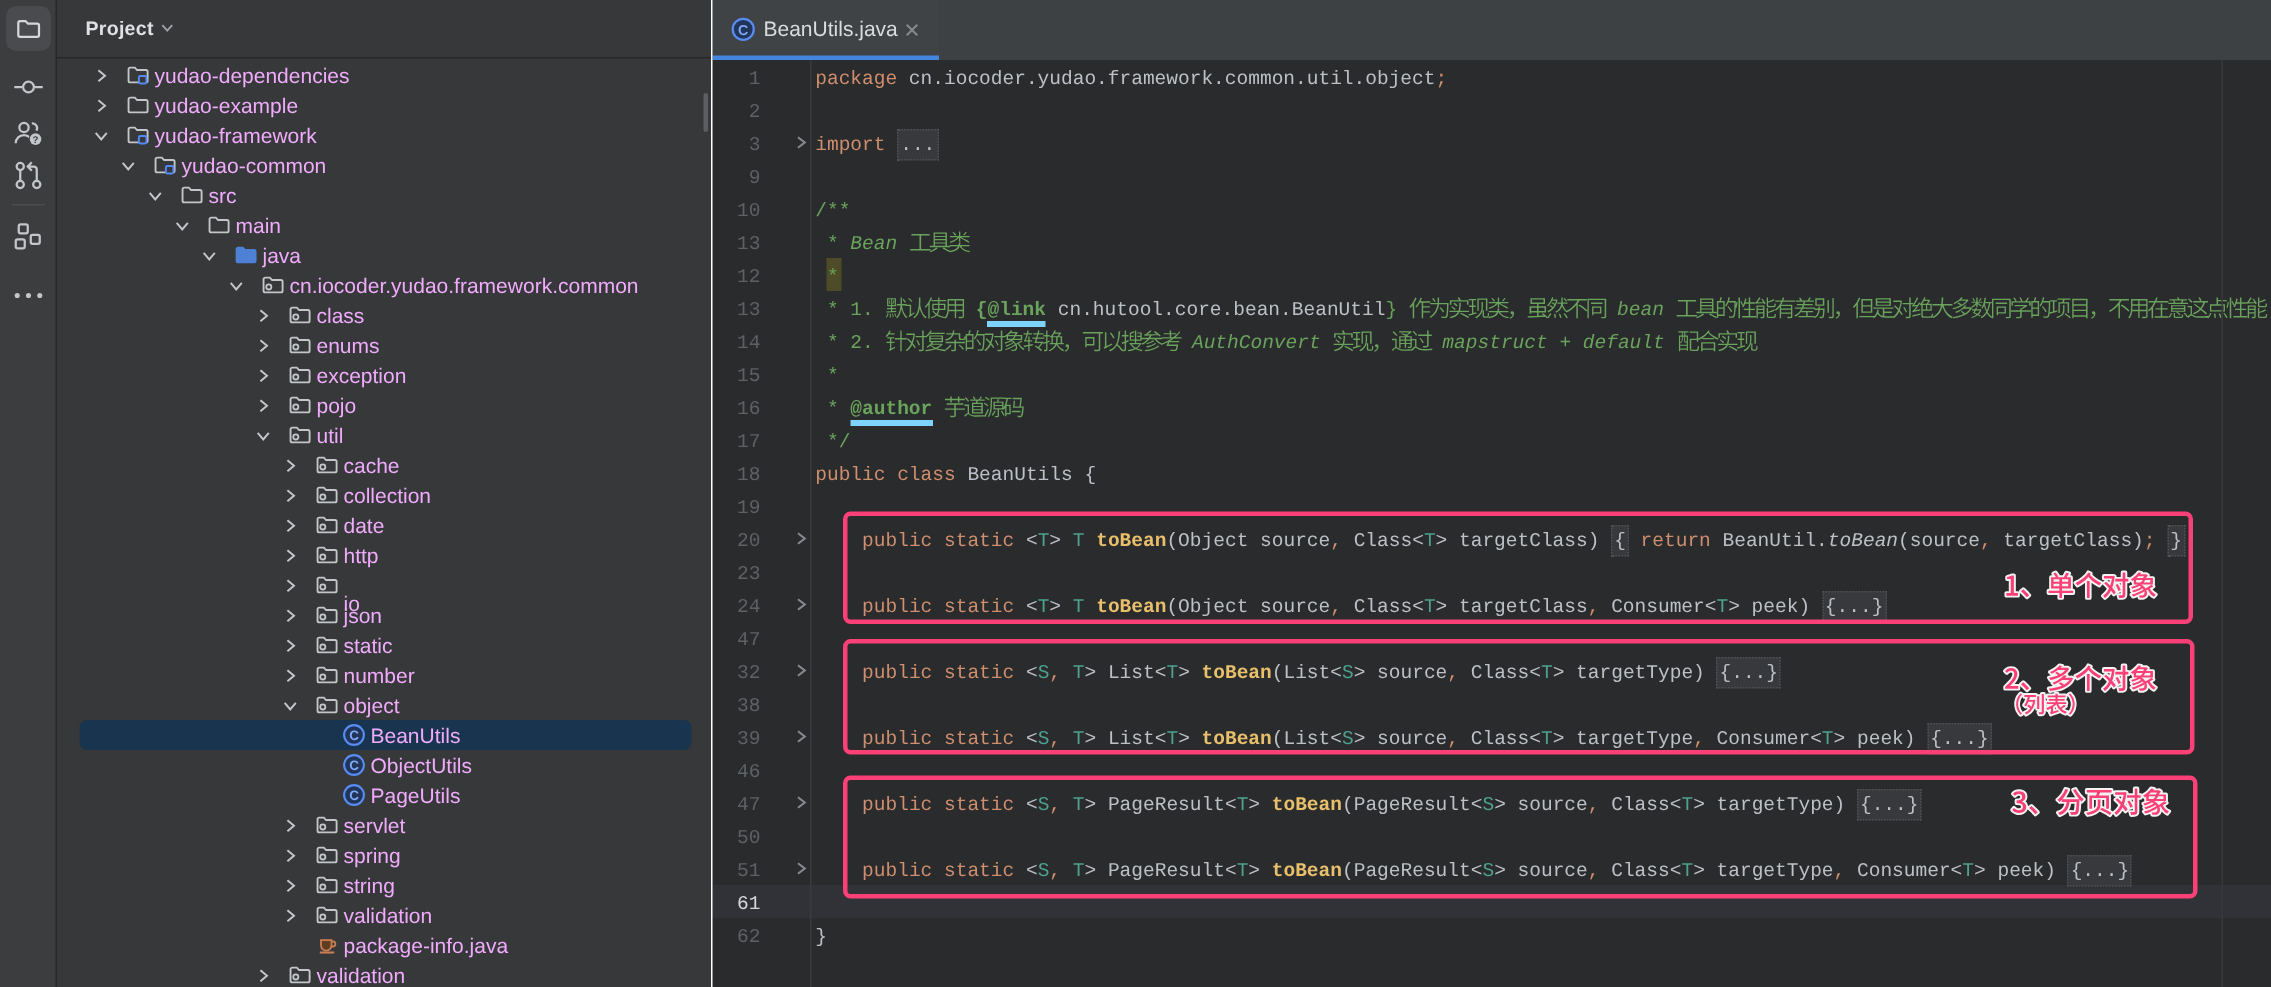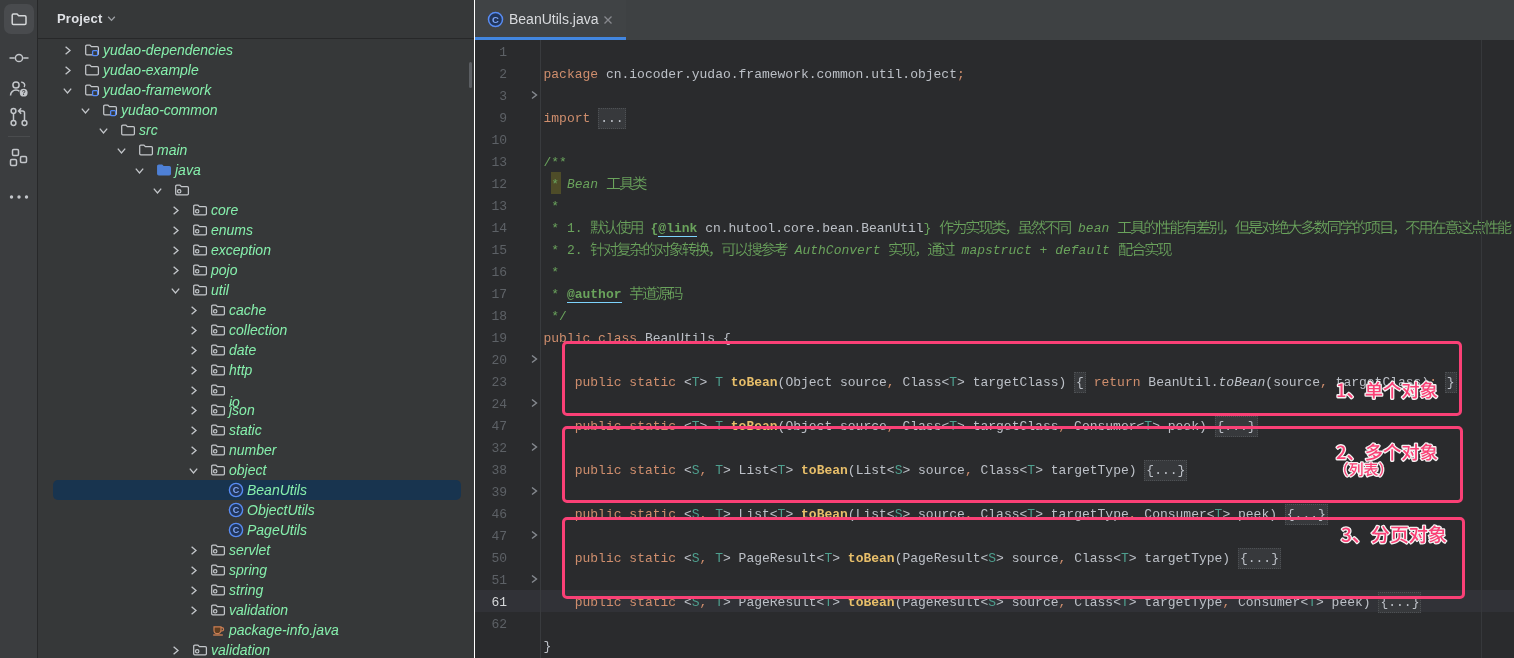--- a/index.html
+++ b/index.html
@@ -6,50 +6,50 @@
 #app { position:relative; width:1514px; height:658px; font-family:"Liberation Sans",sans-serif; }
 
 #strip { position:absolute; left:0; top:0; width:38px; height:658px; background:#3b3d3f; border-right:1px solid #272829; }
 #projbtn { position:absolute; left:4px; top:4px; width:30px; height:30px; border-radius:7px; background:#494b4e; }
 .si { position:absolute; }
 
 #panel { position:absolute; left:38px; top:0; width:437px; height:658px; background:#363839; border-right:1px solid #ffffff; }
 #phead { position:absolute; left:0; top:0; width:436px; height:39px; border-bottom:1px solid #272829; }
 #ptitle { position:absolute; left:19px; top:11px; font-size:13px; font-weight:bold; color:#dfe1e5; letter-spacing:.2px; }
 #ptree { position:absolute; left:-38px; top:0; width:474px; height:658px; }
-.tl { position:absolute; height:20px; line-height:20px; font-size:14px; color:#86efac; white-space:pre;font-style:italic; }
+.tl { position:absolute; height:20px; line-height:20px; font-size:14px; color:#f0abfc; white-space:pre; }
 .tc { position:absolute; }
 .ti { position:absolute; }
 .selrow { position:absolute; left:53px; width:408px; height:20px; border-radius:5px; background:#18344f; }
 #pscroll { position:absolute; left:431px; top:62px; width:3px; height:26px; border-radius:2px; background:#5b5e62; }
 
 #editor { position:absolute; left:475px; top:0; width:1039px; height:658px; background:#2a2b2d; }
 #tabbar { position:absolute; left:0; top:0; width:1039px; height:40px; background:#3e4143; }
 #tab { position:absolute; left:0; top:0; width:151px; height:40px; background:#404345; }
 #tabu { position:absolute; left:0; top:37px; width:151px; height:3px; background:#4286e0; }
 #tabname { position:absolute; left:34px; top:11px; font-size:14px; color:#d9dbde; }
 #tabx { position:absolute; left:126px; top:13px; width:14px; height:14px; }
 #gsep { position:absolute; left:540px; top:40px; width:1px; height:618px; background:#393b3e; }
 #margin { position:absolute; left:1481px; top:40px; width:1px; height:618px; background:#36383b; }
 #curline { position:absolute; left:475px; width:1039px; height:22px; background:#313237; }
 
 .ln { position:absolute; left:475px; width:32px; height:22px; line-height:25px; text-align:right;
       font-family:"Liberation Mono",monospace; font-size:13px; color:#5d6166; }
 .ln.hi { color:#d6d8da; }
 .fa { position:absolute; left:529px; }
 .cl { position:absolute; left:543.5px; height:22px; line-height:25px; white-space:pre;
-      font-family:"Liberation Mono",monospace; font-size:13px;margin-top:22px; }
+      font-family:"Liberation Mono",monospace; font-size:13px; }
 .cl i { font-style:normal; }
 .cl em { font-style:italic; }
 .k { color:#cf8e6d; }
 .d { color:#bcc0c7; }
 .m { color:#e8bf6a; font-weight:bold; }
 .t { color:#4ea08f; }
 .g { color:#6aa35c; }
-.gb { color:#6aa35c; font-weight:bold; font-style:italic; border-bottom:1px solid #7dd3fc; }
+.gb { color:#6aa35c; font-weight:bold; font-style:italic; border-bottom:4px solid #7dd3fc; }
 .gbn { color:#6aa35c; font-weight:bold; font-style:italic; }
 .dlink { color:#bcc0c7; font-style:italic; }
 .fold { background:#37393c; outline:1px dotted #4e5154; outline-offset:-1px; color:#bcc0c7; padding:3px 2px; }
 #star12rect { position:absolute; left:550.5px; top:172px; width:10px; height:22px; background:#4e4c28; }
 .cjk { overflow:visible; vertical-align:top; }
 .an { position:absolute; overflow:visible; }
 .pbox { position:absolute; border:3px solid #fa4076; border-radius:5px; }
 </style></head>
 <body>
 <div id="app">
@@ -215,28 +215,29 @@
           <path d="M1.7 4.2 a1.1 1.1 0 0 1 1.1 -1.1 h3.1 l1.5 1.6 h5.9 a1.1 1.1 0 0 1 1.1 1.1 v6 a1.1 1.1 0 0 1 -1.1 1.1 h-10.5 a1.1 1.1 0 0 1 -1.1 -1.1 z" fill="#4e80d6" stroke="#4e80d6" stroke-width="1.25"></path>
         </svg>
         <div class="tl" style="left:175px;top:160px">java</div>
         <svg class="tc" style="left:152px;top:185px" width="11" height="11" viewBox="0 0 11 11">
           <path d="M1.8 3.6 L5.5 8 L9.2 3.6" fill="none" stroke="#c3c6ca" stroke-width="1.3"></path>
         </svg>
         <svg class="ti" style="left:174px;top:182px" width="16" height="16" viewBox="0 0 16 16">
           <path d="M1.7 4.2 a1.1 1.1 0 0 1 1.1 -1.1 h3.1 l1.5 1.6 h5.9 a1.1 1.1 0 0 1 1.1 1.1 v6 a1.1 1.1 0 0 1 -1.1 1.1 h-10.5 a1.1 1.1 0 0 1 -1.1 -1.1 z" fill="none" stroke="#c3c6ca" stroke-width="1.25"></path>
           <circle cx="5.2" cy="9.3" r="1.7" fill="none" stroke="#c3c6ca" stroke-width="1.2"></circle>
         </svg>
+        <div class="tl" style="left:193px;top:180px">cn.iocoder.yudao.framework.common</div>
         <svg class="tc" style="left:170px;top:205px" width="11" height="11" viewBox="0 0 11 11">
           <path d="M3.6 1.8 L8 5.5 L3.6 9.2" fill="none" stroke="#c3c6ca" stroke-width="1.3"></path>
         </svg>
         <svg class="ti" style="left:192px;top:202px" width="16" height="16" viewBox="0 0 16 16">
           <path d="M1.7 4.2 a1.1 1.1 0 0 1 1.1 -1.1 h3.1 l1.5 1.6 h5.9 a1.1 1.1 0 0 1 1.1 1.1 v6 a1.1 1.1 0 0 1 -1.1 1.1 h-10.5 a1.1 1.1 0 0 1 -1.1 -1.1 z" fill="none" stroke="#c3c6ca" stroke-width="1.25"></path>
           <circle cx="5.2" cy="9.3" r="1.7" fill="none" stroke="#c3c6ca" stroke-width="1.2"></circle>
         </svg>
-        <div class="tl" style="left:211px;top:200px">core</div>
+        <div class="tl" style="left:211px;top:200px">class</div>
         <svg class="tc" style="left:170px;top:225px" width="11" height="11" viewBox="0 0 11 11">
           <path d="M3.6 1.8 L8 5.5 L3.6 9.2" fill="none" stroke="#c3c6ca" stroke-width="1.3"></path>
         </svg>
         <svg class="ti" style="left:192px;top:222px" width="16" height="16" viewBox="0 0 16 16">
           <path d="M1.7 4.2 a1.1 1.1 0 0 1 1.1 -1.1 h3.1 l1.5 1.6 h5.9 a1.1 1.1 0 0 1 1.1 1.1 v6 a1.1 1.1 0 0 1 -1.1 1.1 h-10.5 a1.1 1.1 0 0 1 -1.1 -1.1 z" fill="none" stroke="#c3c6ca" stroke-width="1.25"></path>
           <circle cx="5.2" cy="9.3" r="1.7" fill="none" stroke="#c3c6ca" stroke-width="1.2"></circle>
         </svg>
         <div class="tl" style="left:211px;top:220px">enums</div>
         <svg class="tc" style="left:170px;top:245px" width="11" height="11" viewBox="0 0 11 11">
           <path d="M3.6 1.8 L8 5.5 L3.6 9.2" fill="none" stroke="#c3c6ca" stroke-width="1.3"></path>

